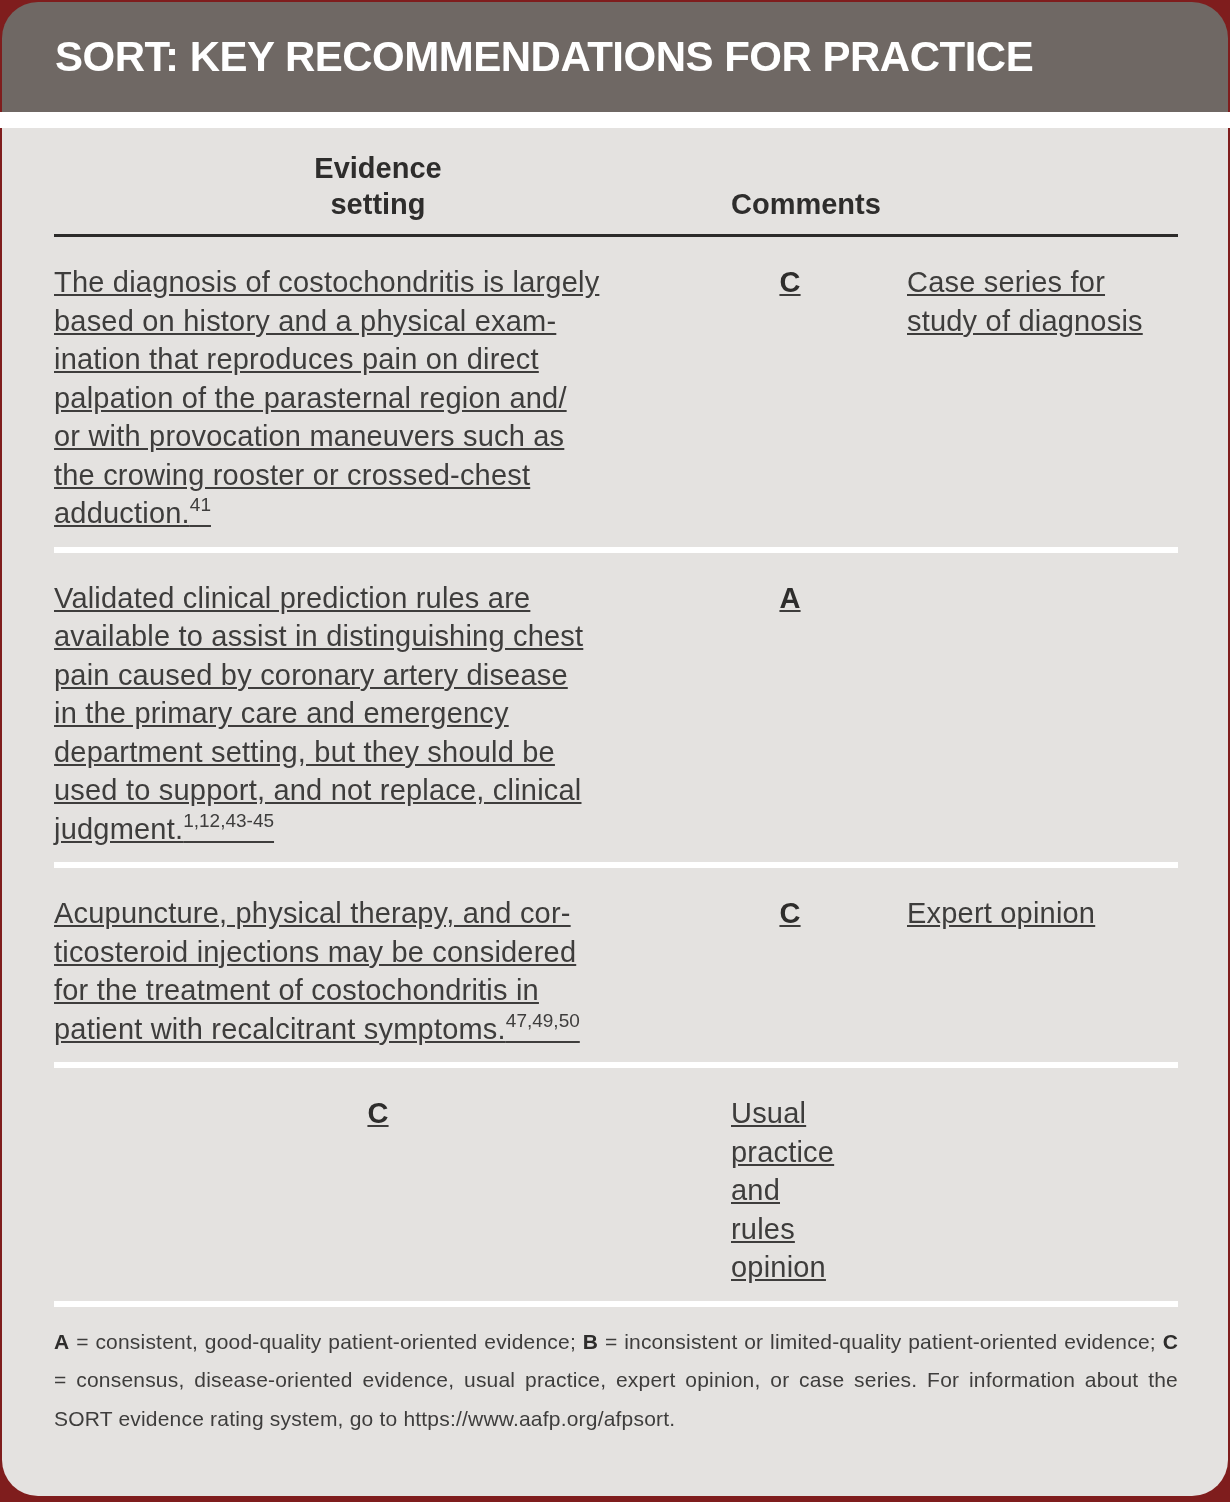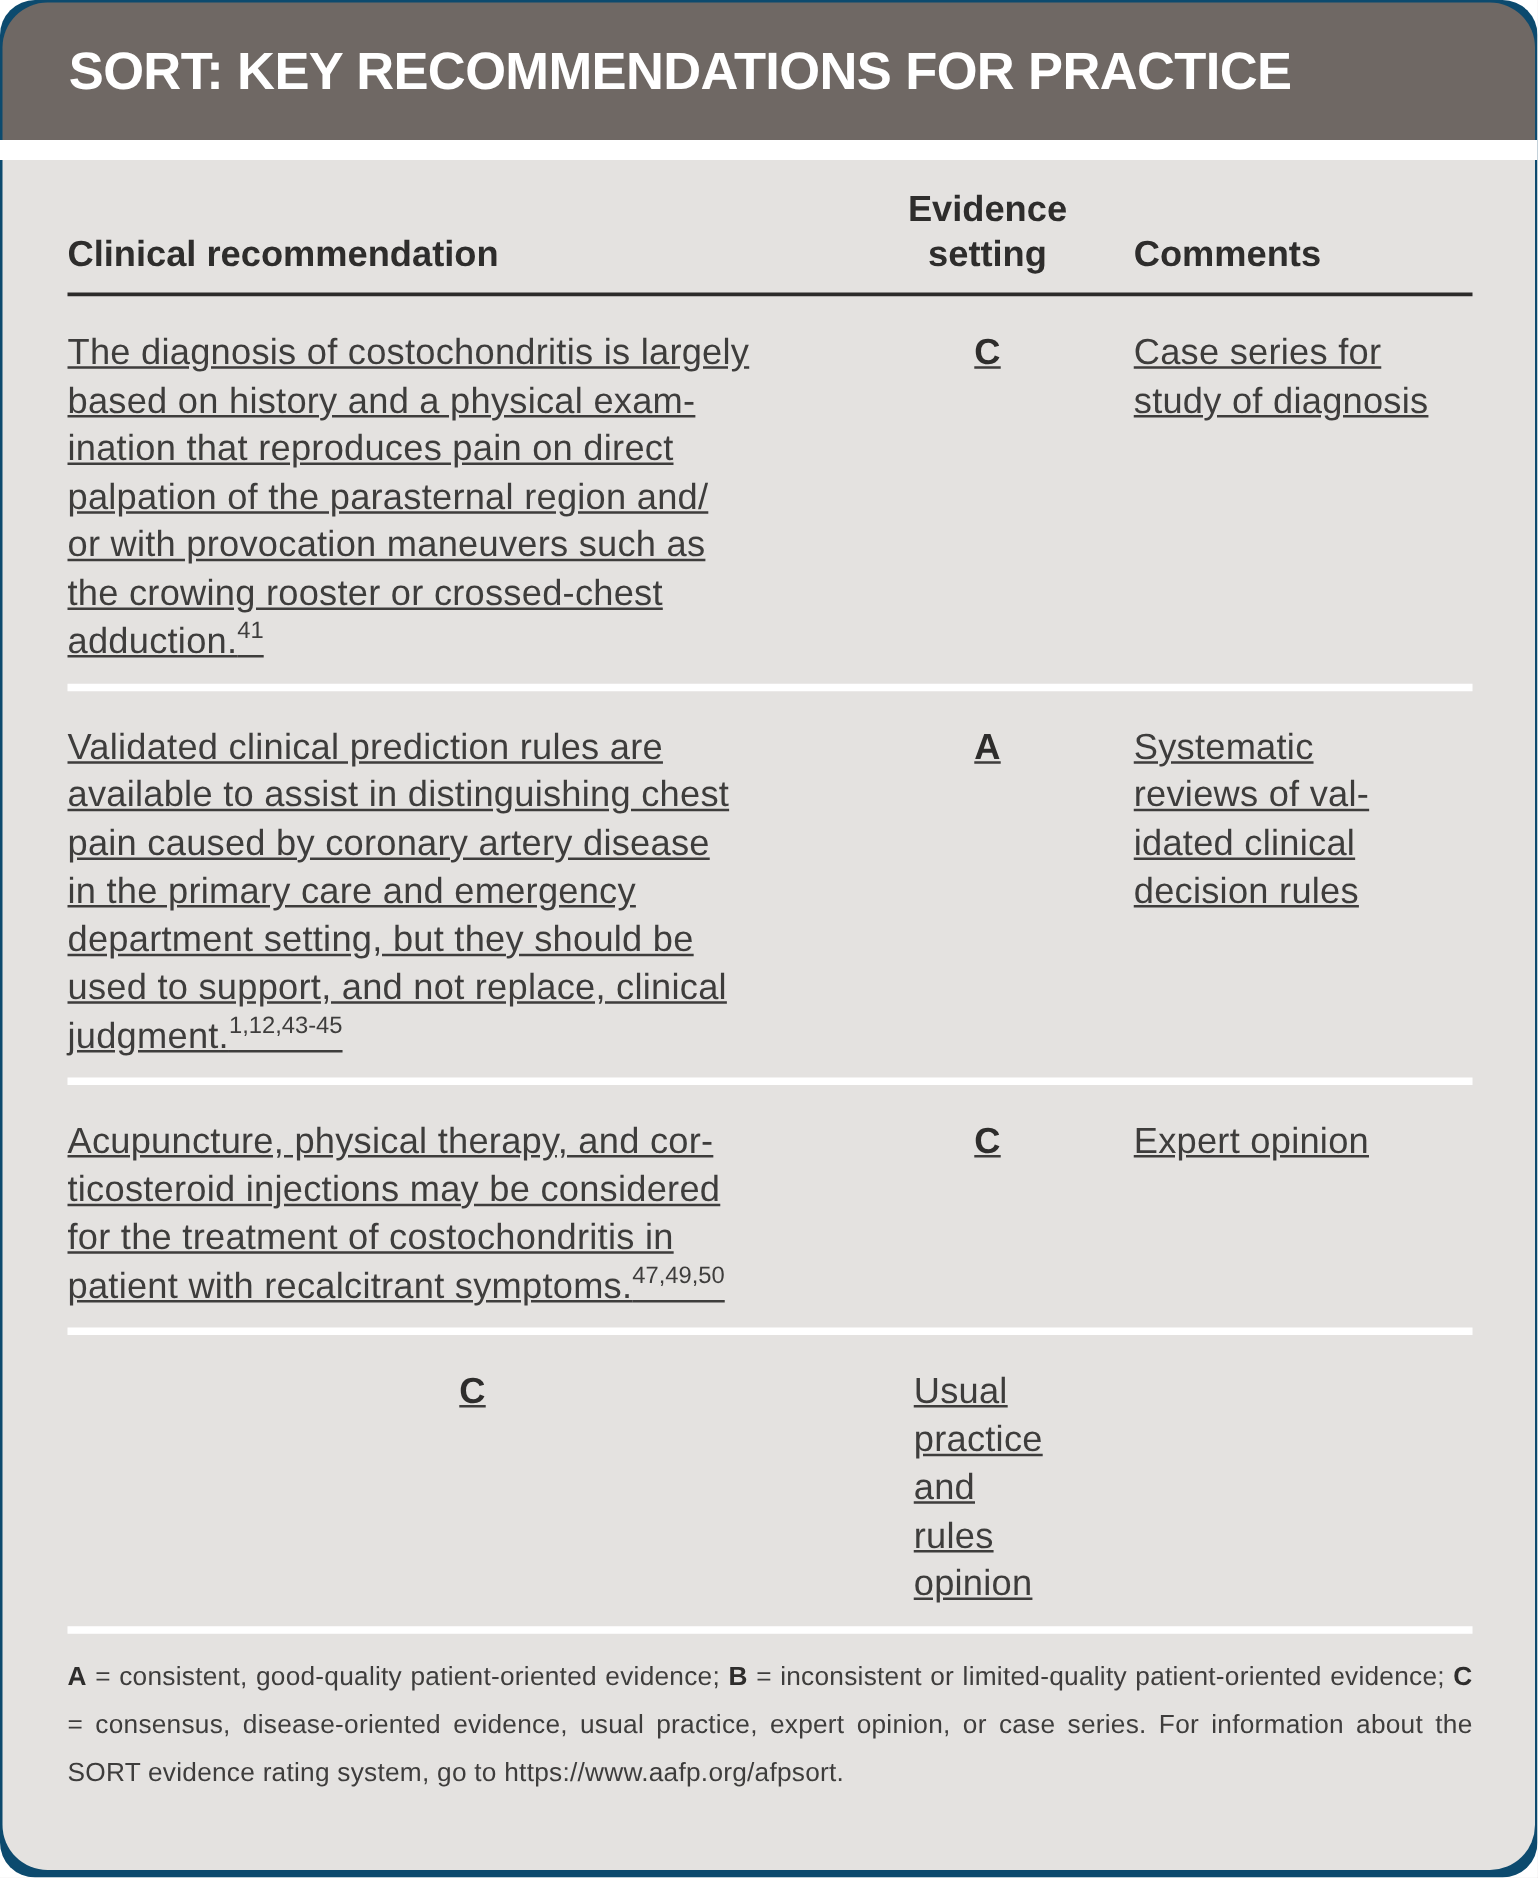--- a/index.html
+++ b/index.html
@@ -4,24 +4,23 @@
 <style>
   * { margin: 0; padding: 0; box-sizing: border-box; }
   html, body { background: #ffffff; }
   body {
     font-family: "Liberation Sans", "DejaVu Sans", sans-serif;
     color: #3e3d3c;
   }
   .page {
     width: 1230px;
     height: 1502px;
-    background: #0c4a6e;
+    background: #7f1d1d;
     overflow: hidden;
     position: relative;
-    border-radius: 28px;
   }
   .titlebar {
     margin: 2px 2px 0 2px;
     height: 110px;
     background: #6f6864;
     border-radius: 36px 36px 0 0;
     display: flex;
     align-items: center;
     padding-left: 53px;
   }
@@ -101,21 +100,20 @@
 
   <div class="titlebar">
     <h1>SORT: KEY RECOMMENDATIONS FOR PRACTICE</h1>
   </div>
 
   <div class="gap"></div>
 
   <div class="panel">
 
     <div class="grid thead">
-      <div class="th">Clinical recommendation</div>
       <div class="th center">Evidence
 setting</div>
       <div class="th comments">Comments</div>
     </div>
 
     <div class="grid trow">
       <div class="cell"><span>The diagnosis of costochondritis is largely
 based on history and a physical exam-
 ination that reproduces pain on direct
 palpation of the parasternal region and/
@@ -129,24 +127,20 @@
 
     <div class="grid trow">
       <div class="cell"><span>Validated clinical prediction rules are
 available to assist in distinguishing chest
 pain caused by coronary artery disease
 in the primary care and emergency
 department setting, but they should be
 used to support, and not replace, clinical
 judgment.</span><sup class="ref">1,12,43-45</sup></div>
       <div class="cell rating">A</div>
-      <div class="cell comments">Systematic
-reviews of val-
-idated clinical
-decision rules</div>
     </div>
 
     <div class="grid trow">
       <div class="cell"><span>Acupuncture, physical therapy, and cor-
 ticosteroid injections may be considered
 for the treatment of costochondritis in
 patient with recalcitrant symptoms.</span><sup class="ref">47,49,50</sup></div>
       <div class="cell rating">C</div>
       <div class="cell comments">Expert opinion</div>
     </div>

